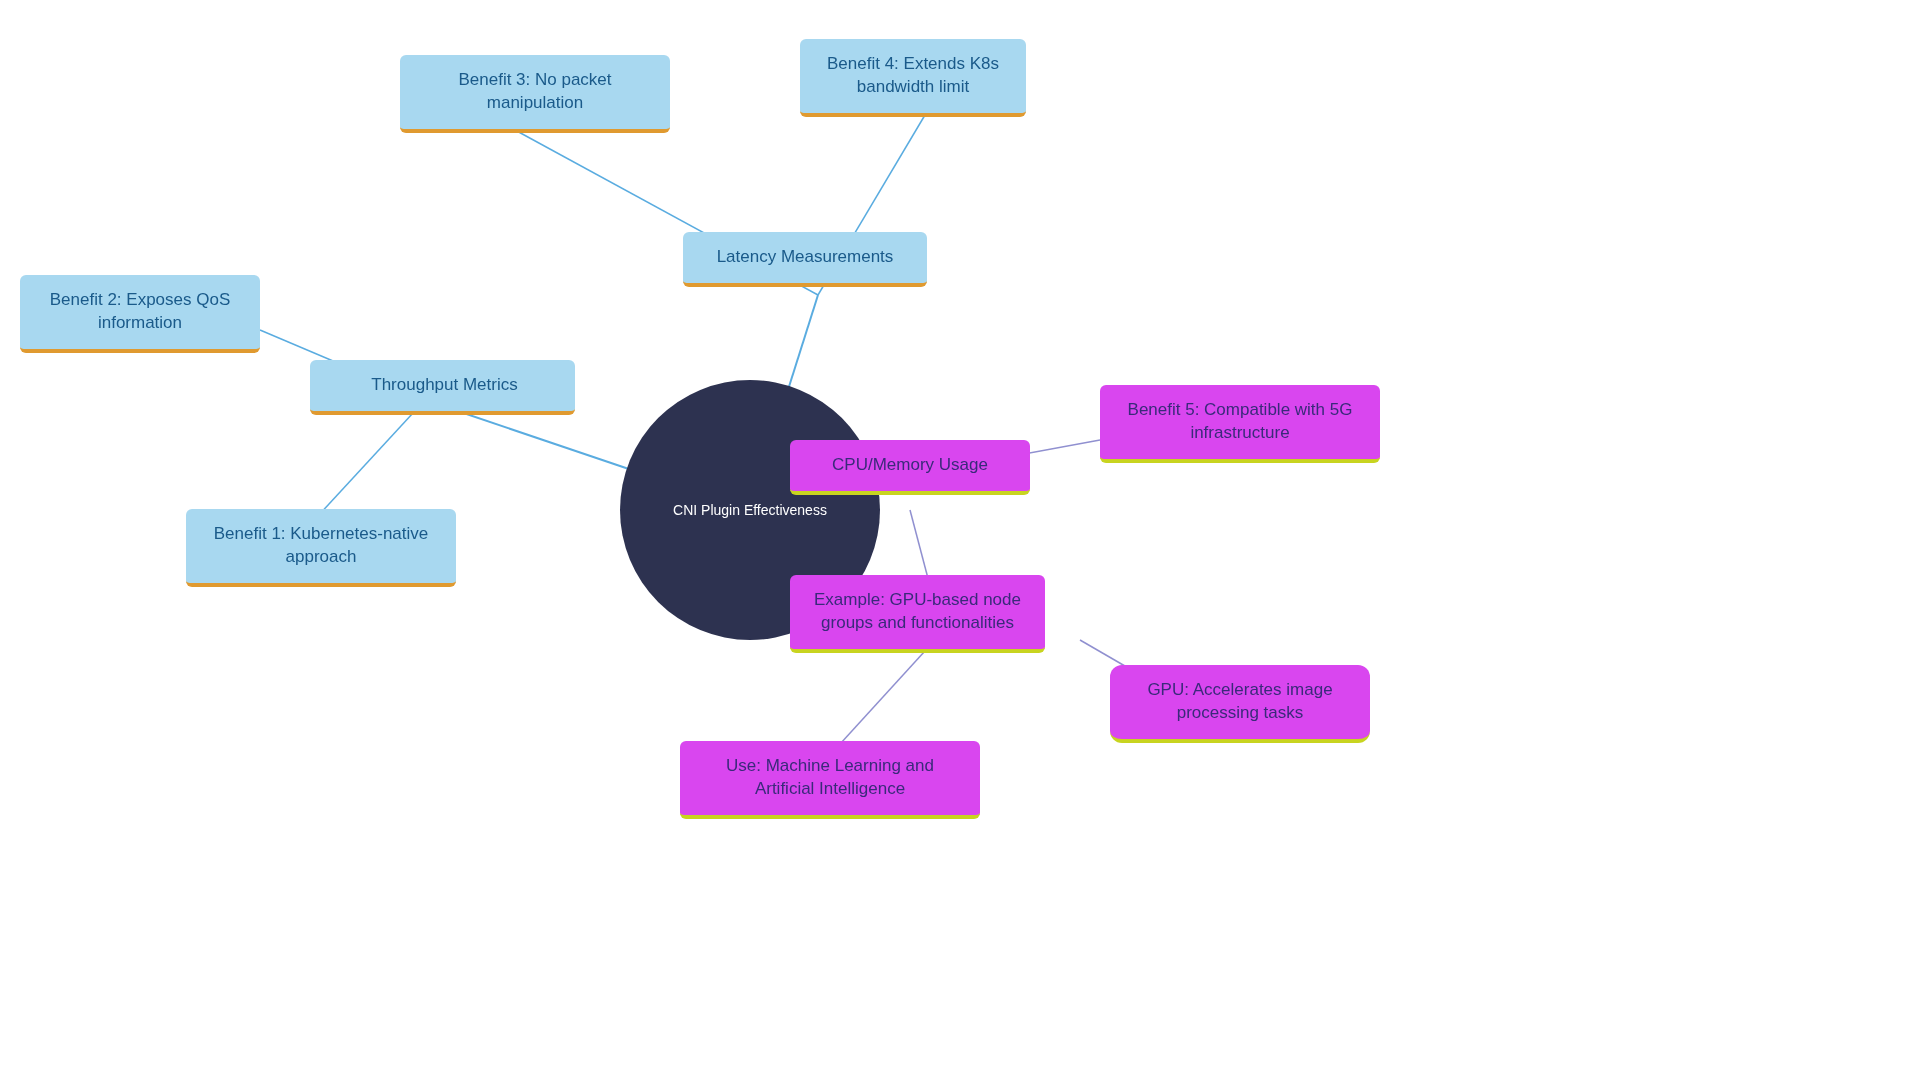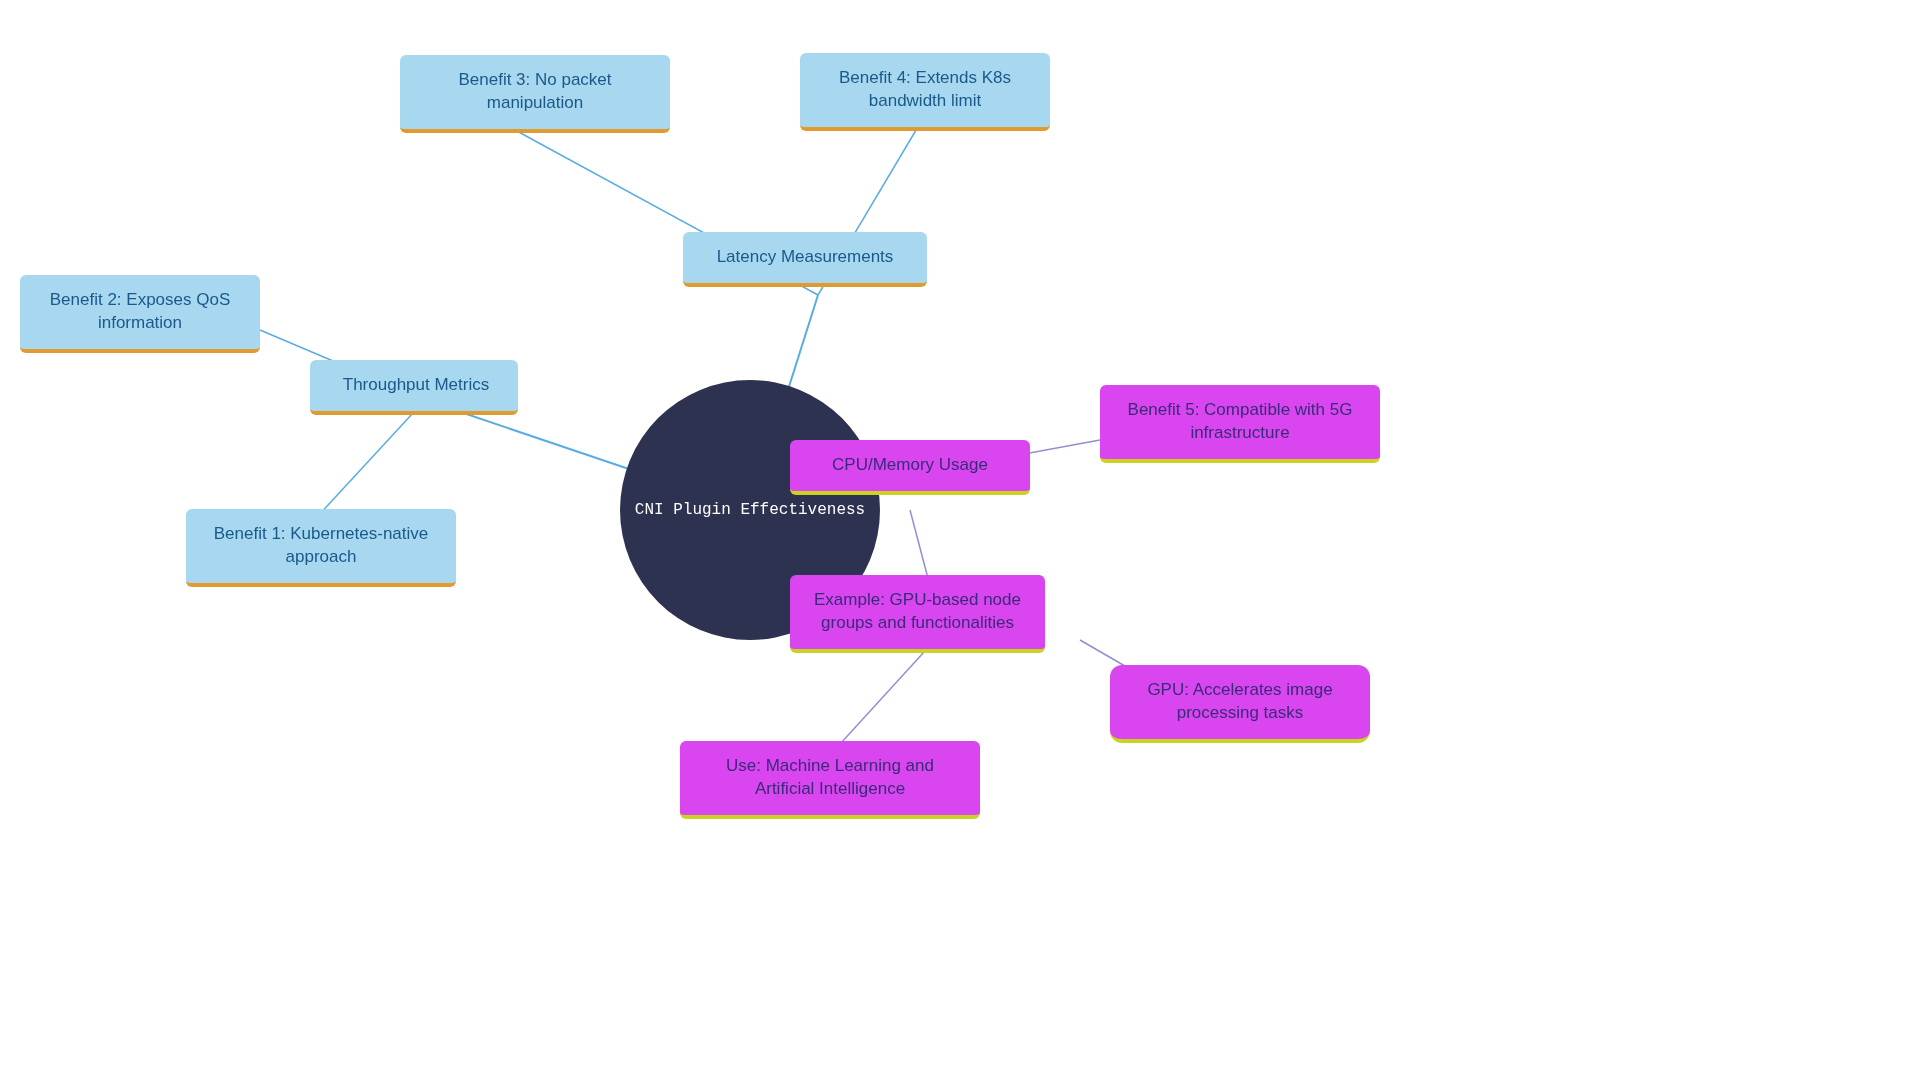--- a/index.html
+++ b/index.html
@@ -23,26 +23,25 @@
       position: absolute;
       width: 260px;
       height: 260px;
       border-radius: 50%;
       background: #2d3250;
       display: flex;
       align-items: center;
       justify-content: center;
       text-align: center;
       color: #ffffff;
-      font-size: 16px;
+      font-size: 14px;
       font-weight: 500;
       z-index: 2;
       left: 620px;
       top: 380px;
-      font-family: Liberation Mono, monospace;
     }
     .node {
       position: absolute;
       border-radius: 6px;
       padding: 14px 18px;
       text-align: center;
       font-size: 17px;
       font-weight: 500;
       z-index: 2;
       line-height: 1.35;
@@ -64,27 +63,27 @@
       width: 244px;
     }
     #node-benefit3 {
       left: 400px;
       top: 55px;
       width: 270px;
       text-align: center;
     }
     #node-benefit4 {
       left: 800px;
-      top: 53px;
-      width: 250px;
+      top: 39px;
+      width: 226px;
     }
     #node-throughput {
       left: 310px;
       top: 360px;
-      width: 208px;
+      width: 265px;
       padding-left: 22px;
     }
     #node-benefit2 {
       left: 20px;
       top: 275px;
       width: 240px;
     }
     #node-benefit1 {
       left: 170px;
       top: 509px;

